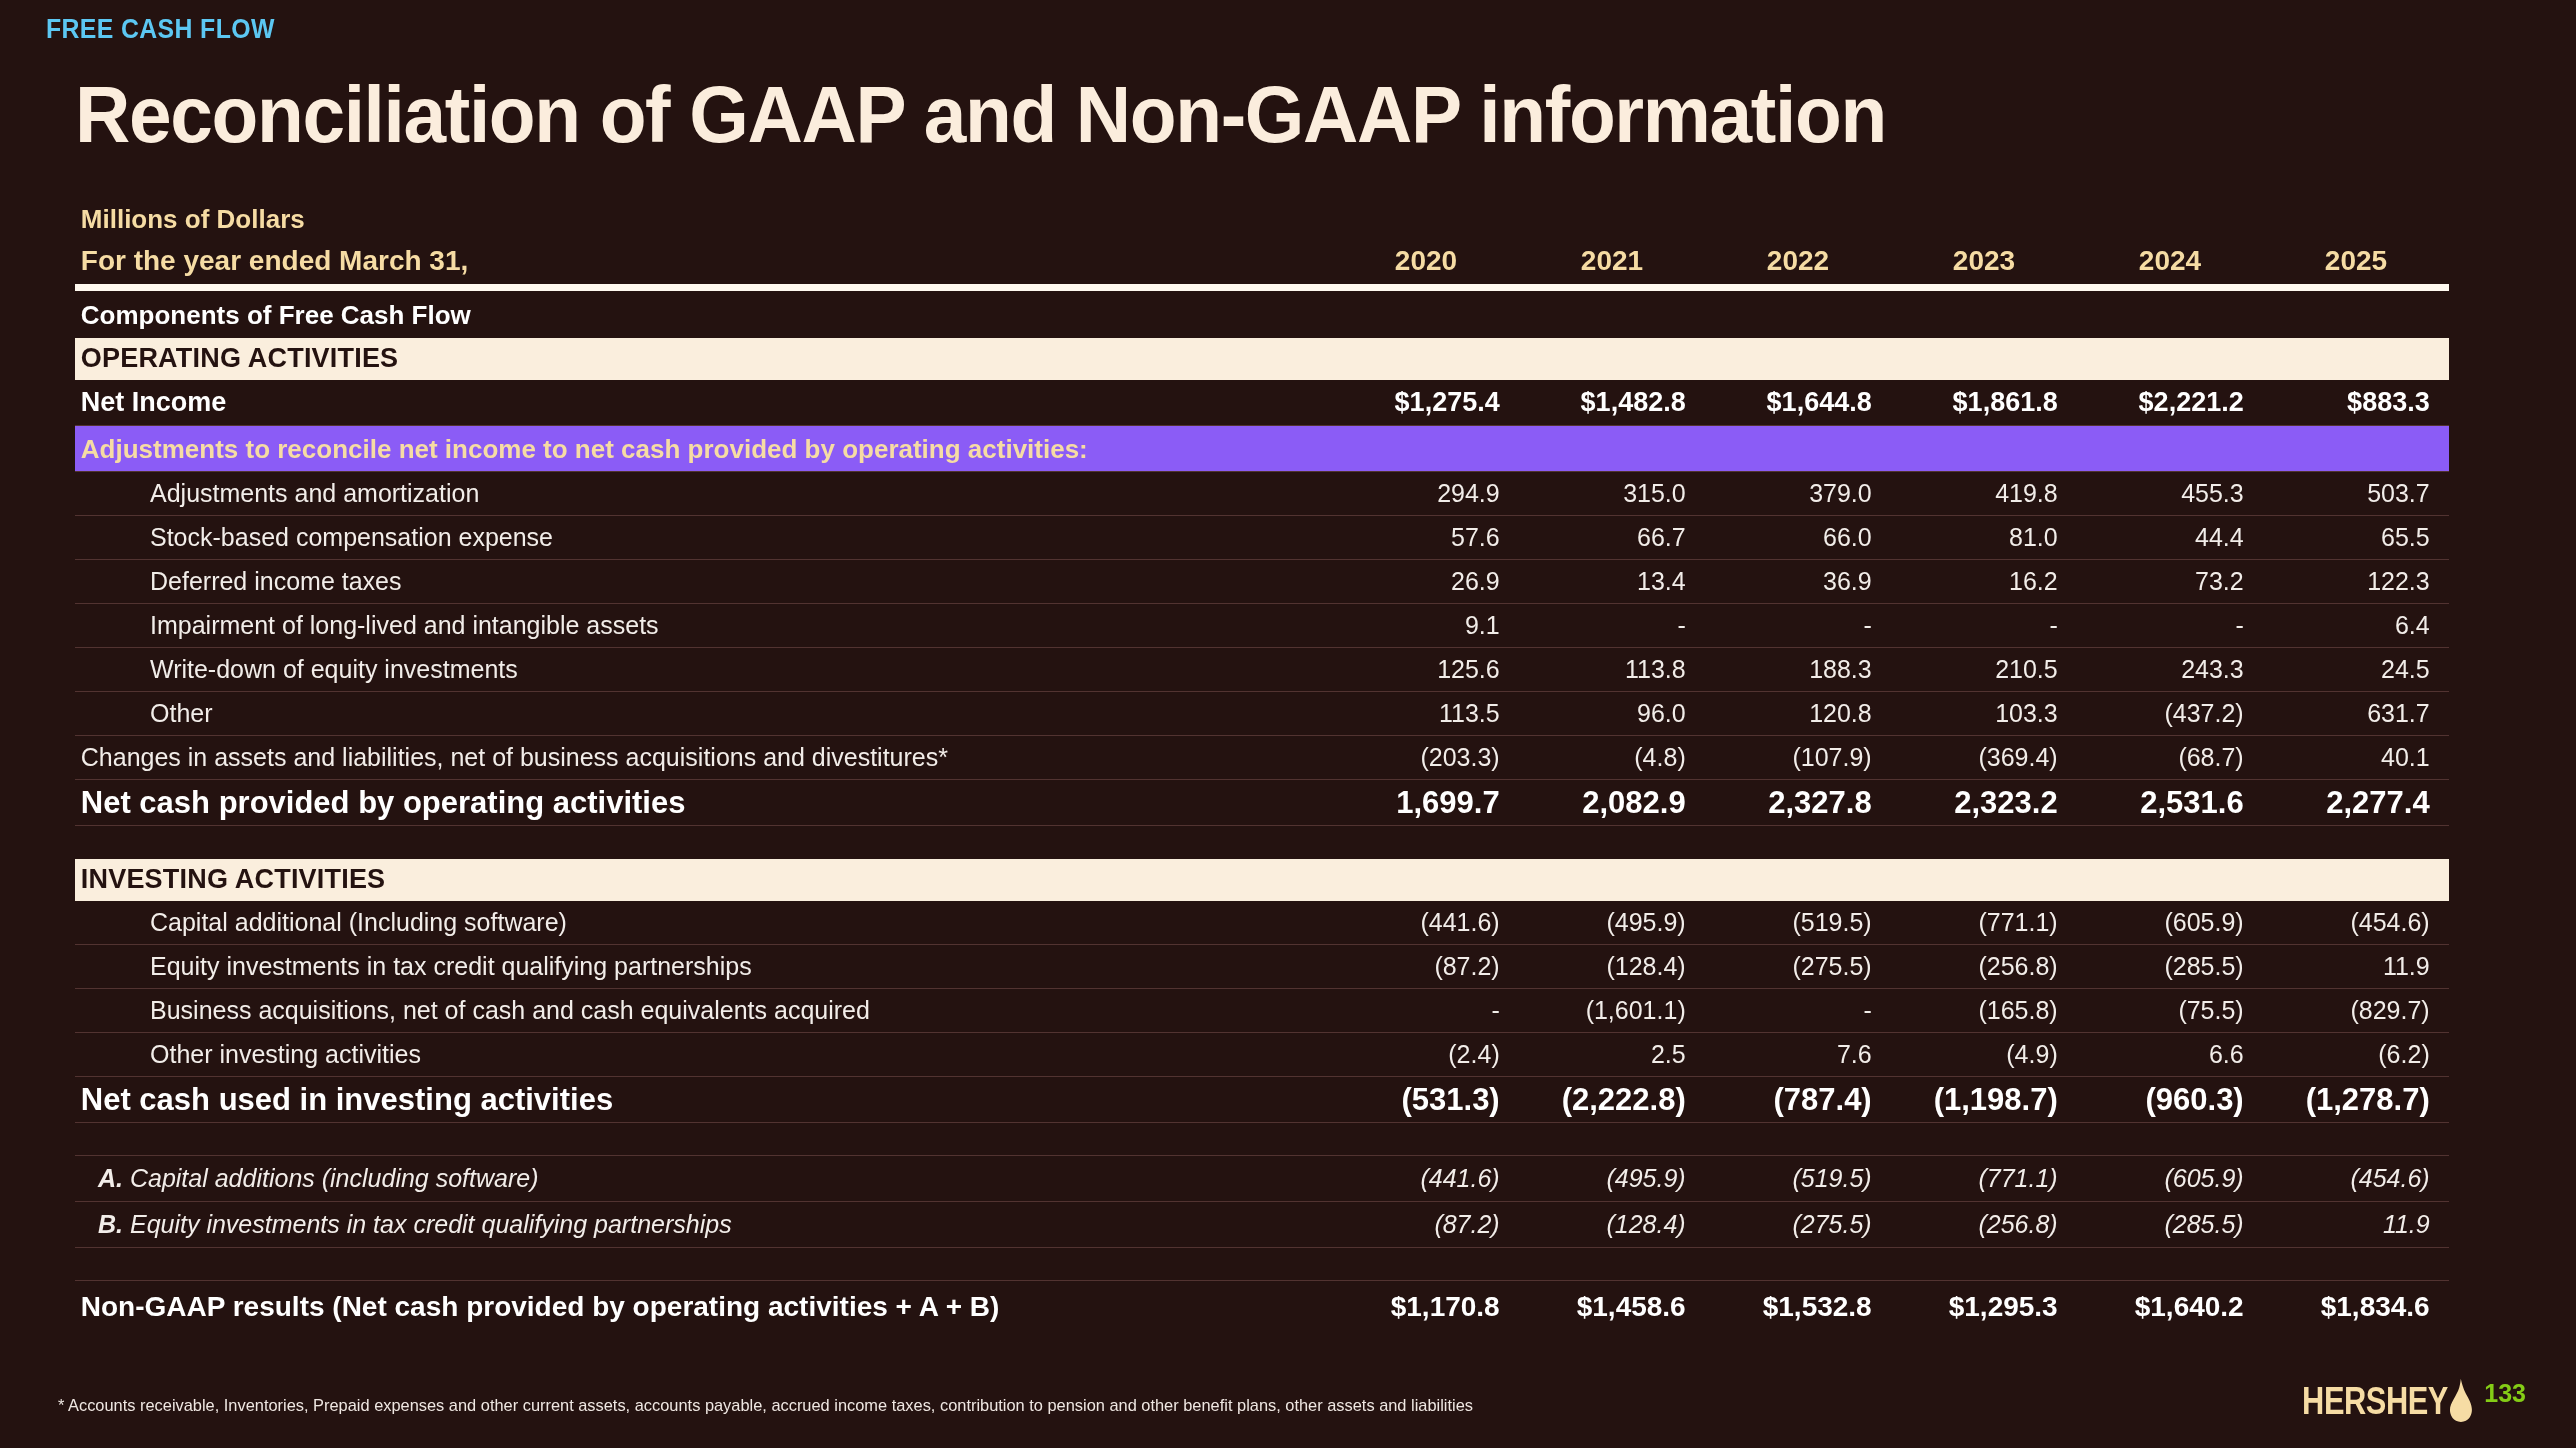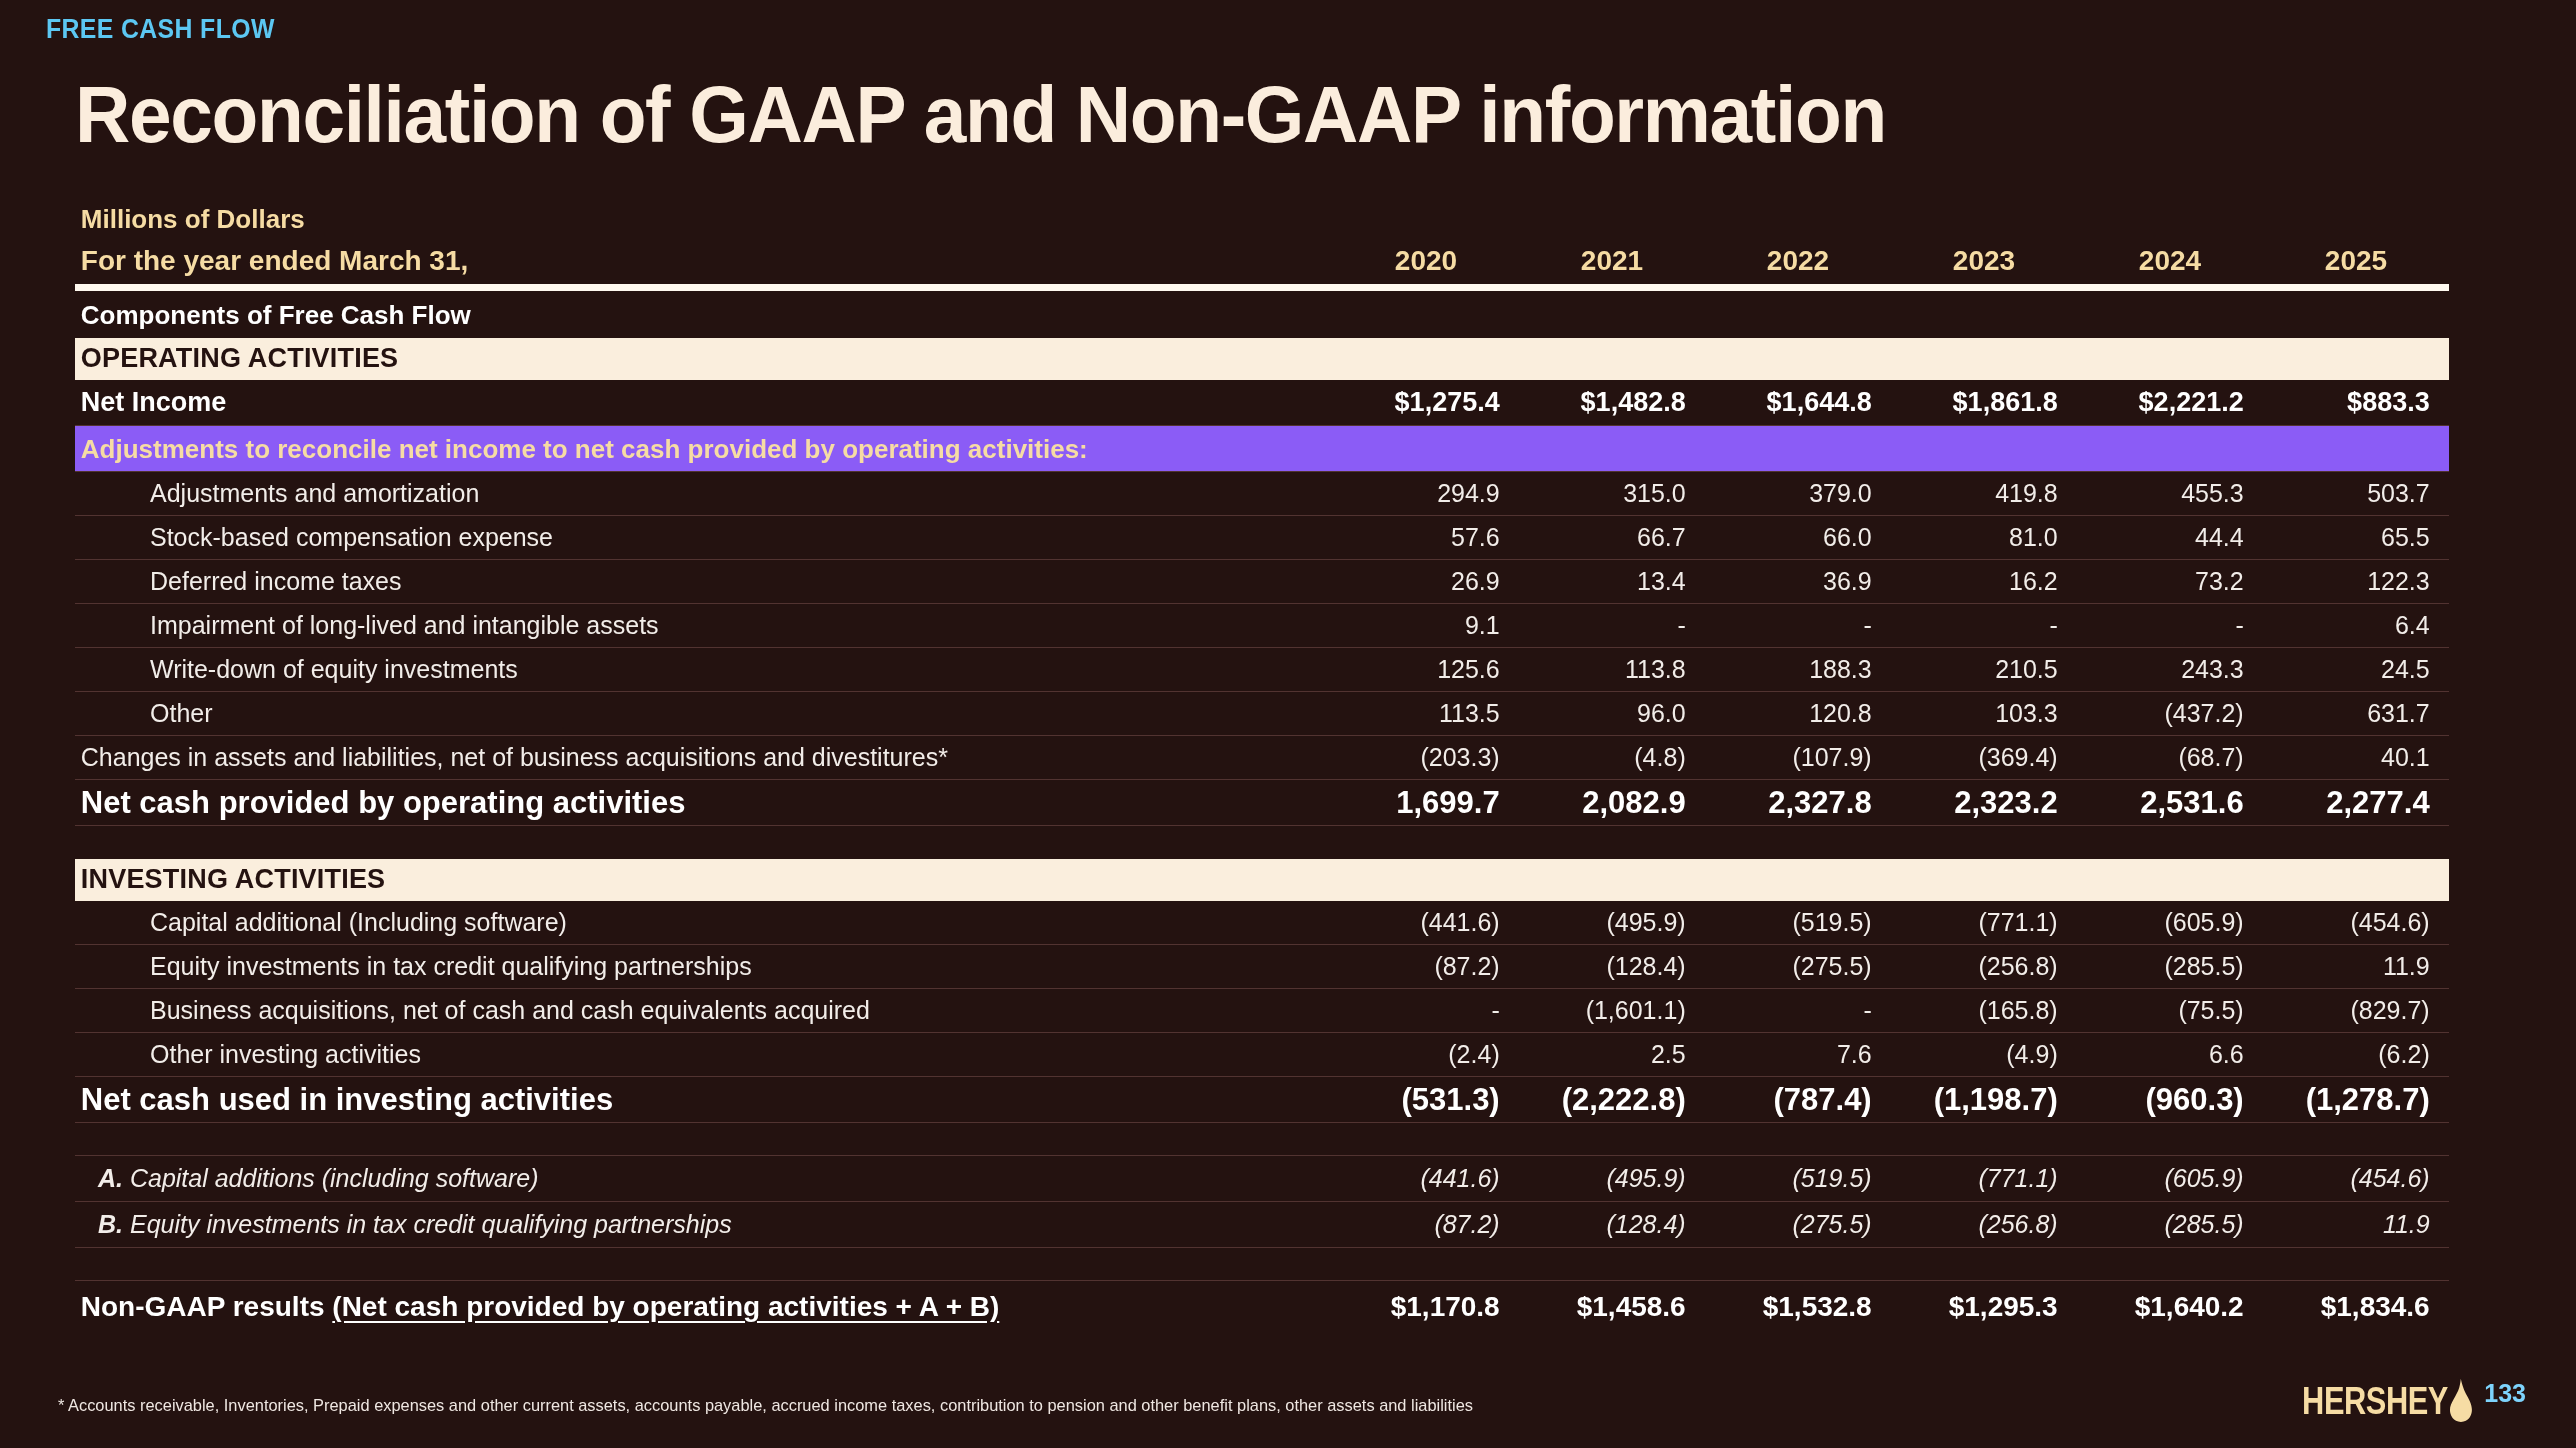--- a/index.html
+++ b/index.html
@@ -171,21 +171,21 @@
 
   tr.spacer td { height: 33px; }
   tr.spacer-line td { height: 33px; border-bottom: 1.9px solid #523331; }
 
   tr.grand td {
     height: 52px;
     font-size: 28px;
     font-weight: bold;
     color: #ffffff;
   }
-  .underline-part { text-decoration: underline; text-underline-offset: 4.8px; }
+  .underline-part { text-underline-offset: 4.8px; }
 
   
   #footnote {
     position: absolute;
     left: 58px;
     top: 1396px;
     font-size: 16.4px;
     color: #EFE7E2;
     white-space: nowrap;
   }
@@ -207,21 +207,21 @@
     font-weight: bold;
     letter-spacing: -0.5px;
     line-height: 1;
     transform: scaleX(0.88) scaleY(1.12);
     transform-origin: right bottom;
   }
 
   #kiss-icon { margin-left: 1.9px; margin-bottom: -1.9px; }
 
   #page-num {
-    color: #7dd3fc;
+    color: #84cc16;
     font-size: 25px;
     font-weight: bold;
     line-height: 1;
     margin-bottom: 14px;
   }
 </style>
 </head>
 <body>
 
 <div id="eyebrow">FREE CASH FLOW</div>

